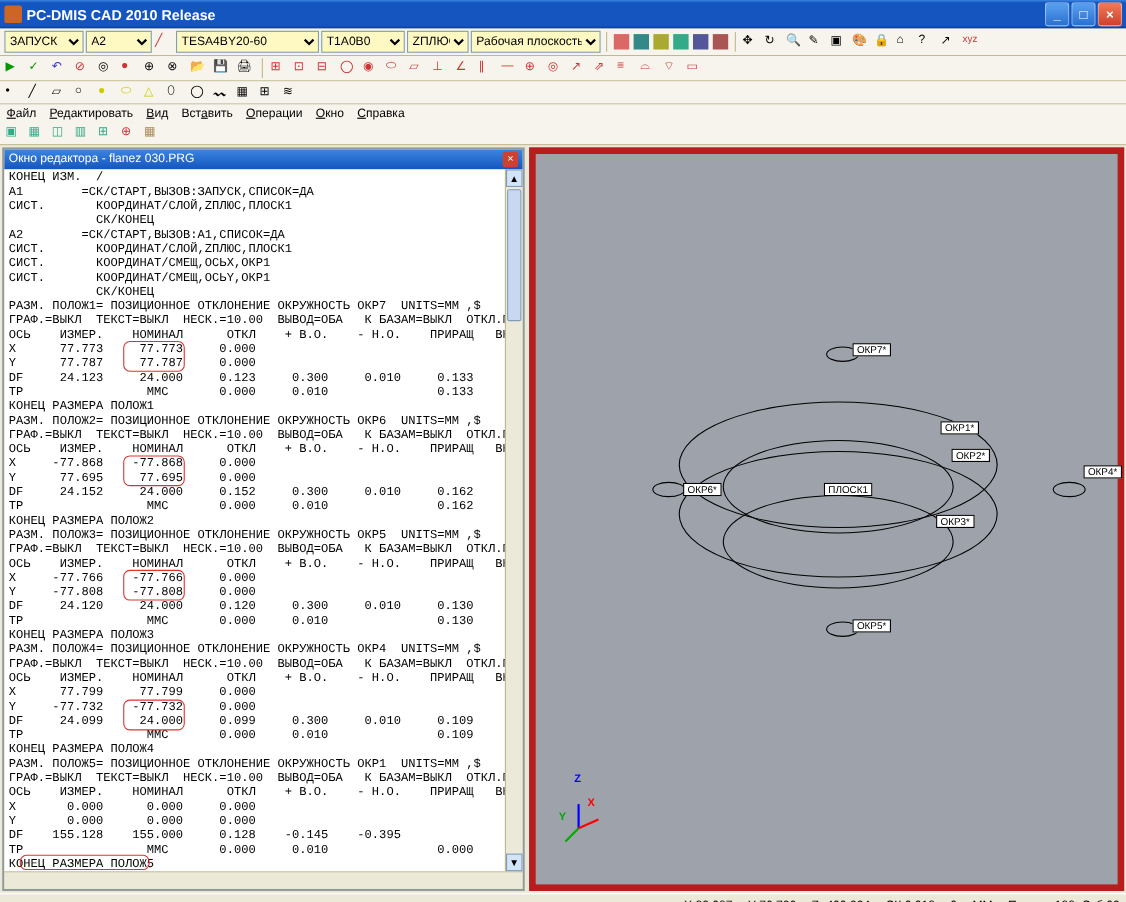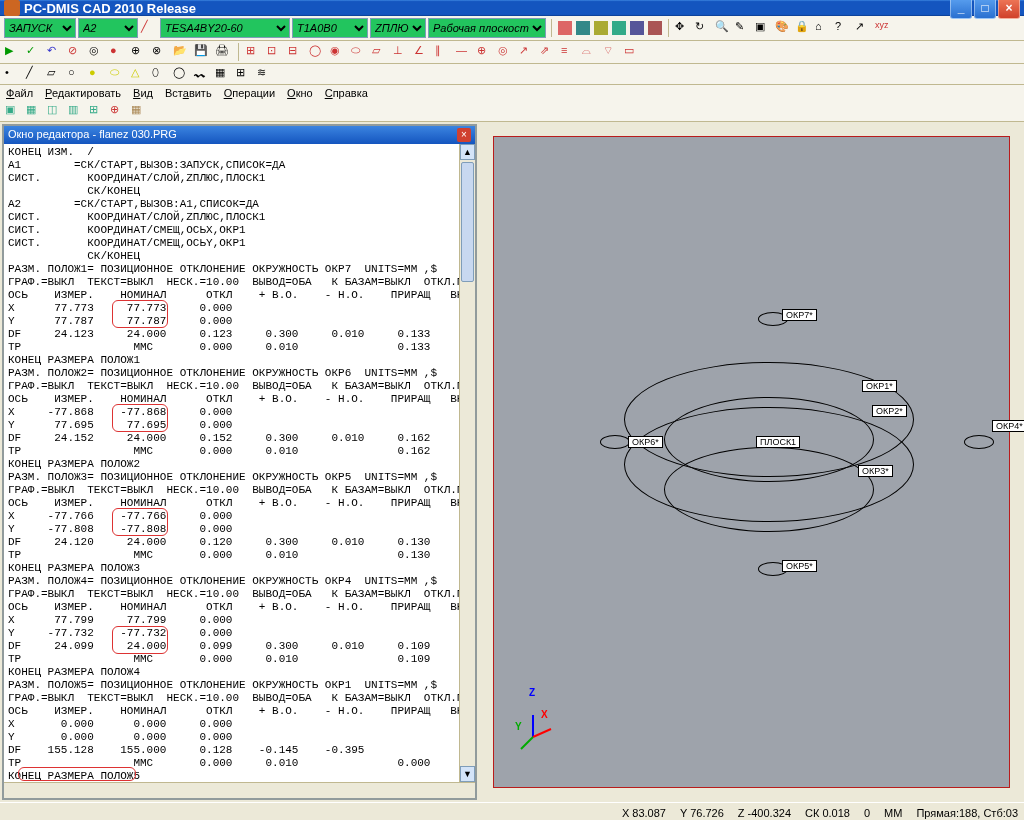--- a/index.html
+++ b/index.html
@@ -1,45 +1,45 @@
 <!DOCTYPE html>
 <html><head>
 <meta charset="utf-8">
 <style>
 * { box-sizing: border-box; margin: 0; padding: 0; font-family: Tahoma, sans-serif; }
 body { width: 1024px; height: 820px; background: #ece9d8; overflow: hidden; font-size: 11px; }
 
-.titlebar { height: 16px; background: linear-gradient(#3b84e0, #1455bf 10%, #1455bf 90%, #0a3a8c); color: #fff; display: flex; align-items: center; padding: 0 4px; font-weight: bold; font-size: 13px; }
+.titlebar { height: 26px; background: linear-gradient(#3b84e0, #1455bf 10%, #1455bf 90%, #0a3a8c); color: #fff; display: flex; align-items: center; padding: 0 4px; font-weight: bold; font-size: 13px; }
 .titlebar .icon { width: 16px; height: 16px; background: #c62; border-radius: 2px; margin-right: 4px; }
 .titlebar .spacer { flex: 1; }
 .winbtn { width: 22px; height: 22px; margin-left: 2px; border-radius: 3px; display: flex; align-items: center; justify-content: center; color: #fff; font-weight: bold; font-size: 12px; border: 1px solid rgba(255,255,255,0.4); }
 .min, .max { background: linear-gradient(#5aa0f0,#2a70d0); }
 .close { background: linear-gradient(#f07a5a,#d0402a); }
 
 .toolbar { background: #f6f4ec; border-bottom: 1px solid #c0b890; padding: 2px 4px; display: flex; align-items: center; gap: 2px; }
-.toolbar select { font-size: 11px; height: 20px; background: #22c55e; border: 1px solid #7f9db9; font-style: italic; }
+.toolbar select { font-size: 11px; height: 20px; background: #fef9c3; border: 1px solid #7f9db9; }
 .tbicon { width: 16px; height: 16px; display: inline-block; margin: 0 1px; }
 .tbsep { width: 1px; height: 18px; background: #c0b890; margin: 0 3px; }
 
 .menubar { background: #f6f4ec; padding: 2px 6px; display: flex; gap: 12px; font-size: 11px; }
 .menubar span u { text-decoration: underline; }
 
 .workarea { display: flex; height: 680px; }
 .editor-wrap { width: 475px; display: flex; flex-direction: column; border: 2px solid #919b9c; margin: 2px; }
 .editor-title { background: linear-gradient(#3b84e0,#1455bf); color: #fff; font-size: 11px; padding: 2px 4px; display: flex; justify-content: space-between; }
 .editor-title .x { width: 14px; height: 14px; background: #d04030; color: #fff; text-align: center; line-height: 14px; border-radius: 2px; font-size: 10px; }
 .editor-body { flex: 1; background: #fff; font-family: "Courier New", monospace; font-size: 11px; line-height: 13px; padding: 2px 4px; white-space: pre; overflow: hidden; position: relative; color: #000; }
 .editor-body .hl { position: absolute; border: 1px solid #d33; border-radius: 6px; pointer-events: none; }
 .scrollbar-v { width: 16px; background: #ece9d8; border-left: 1px solid #c0b890; position: relative; }
 .scroll-thumb { position: absolute; left: 1px; right: 1px; top: 18px; height: 120px; background: #c8d8f0; border: 1px solid #7f9db9; border-radius: 2px; }
 .scroll-arw { height: 16px; background: #d4e4f8; border: 1px solid #7f9db9; text-align: center; font-size: 9px; line-height: 14px; }
 .scrollbar-h { height: 16px; background: #ece9d8; border-top: 1px solid #c0b890; }
 .editor-wrap .row { display: flex; flex: 1; min-height: 0; }
 
-.viewport { flex: 1; background: #9ea3ab; position: relative; margin: 14px; border: 1px solid #b91c1c; }
+.viewport { flex: 1; background: #9ea3ab; position: relative; margin: 2px; border: 6px solid #b91c1c; }
 .ellipse { position: absolute; border: 1px solid #000; border-radius: 50%; background: transparent; }
 .vlabel { position: absolute; background: #fff; border: 1px solid #000; font-size: 9px; padding: 0 3px; font-family: Arial; }
 .axis { position: absolute; left: 25px; bottom: 30px; font-size: 10px; font-weight: bold; }
 .axis .z { color: #0000ff; position: absolute; left: 10px; top: -28px; }
 .axis .x { color: #ff0000; position: absolute; left: 22px; top: -6px; }
 .axis .y { color: #00aa00; position: absolute; left: -4px; top: 6px; }
 .axis svg { overflow: visible; }
 
 .status { background: #ece9d8; border-top: 1px solid #fff; height: 20px; display: flex; align-items: center; font-size: 11px; padding: 0 6px; justify-content: flex-end; gap: 14px; }
 .status span { color: #000; }

